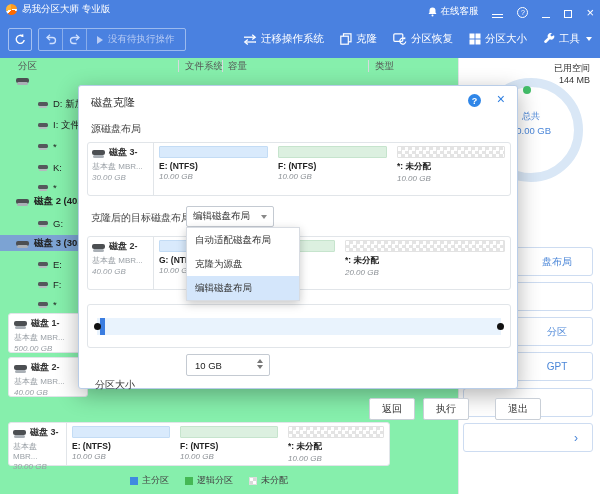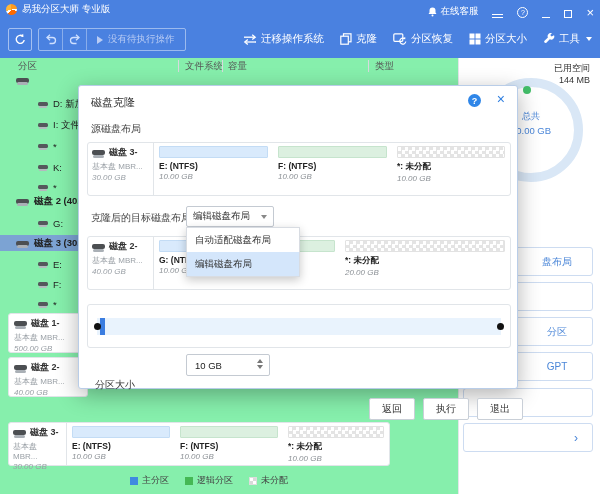--- a/index.html
+++ b/index.html
@@ -422,20 +422,21 @@
       </div>
       <div class="pcell" style="width:170px">
         <div class="pbar unalloc"></div>
         <div class="plabel">*: 未分配</div>
         <div class="psize">20.00 GB</div>
       </div>
     </div>
 
     <div class="menu">
       <div class="menu-item">自动适配磁盘布局</div>
+      <div class="menu-item">克隆为源盘</div>
       <div class="menu-item hl">编辑磁盘布局</div>
     </div>
 
     <div class="slider-box">
       <div class="slider-track">
         <div class="slider-fill"></div>
         <div class="s-handle left"></div>
         <div class="s-handle right"></div>
       </div>
     </div>
@@ -444,16 +445,16 @@
     <div class="size-input">
       <span>10 GB</span>
       <span class="stepper">
         <span class="st-up"></span>
         <span class="st-dn"></span>
       </span>
     </div>
 
     <div class="dlg-btn" style="left:290px">返回</div>
     <div class="dlg-btn" style="left:344px">执行</div>
-    <div class="dlg-btn" style="left:398px">退出</div>
+    <div class="dlg-btn" style="left:416px">退出</div>
   </div>
 
 </div>
 
 </body></html>

